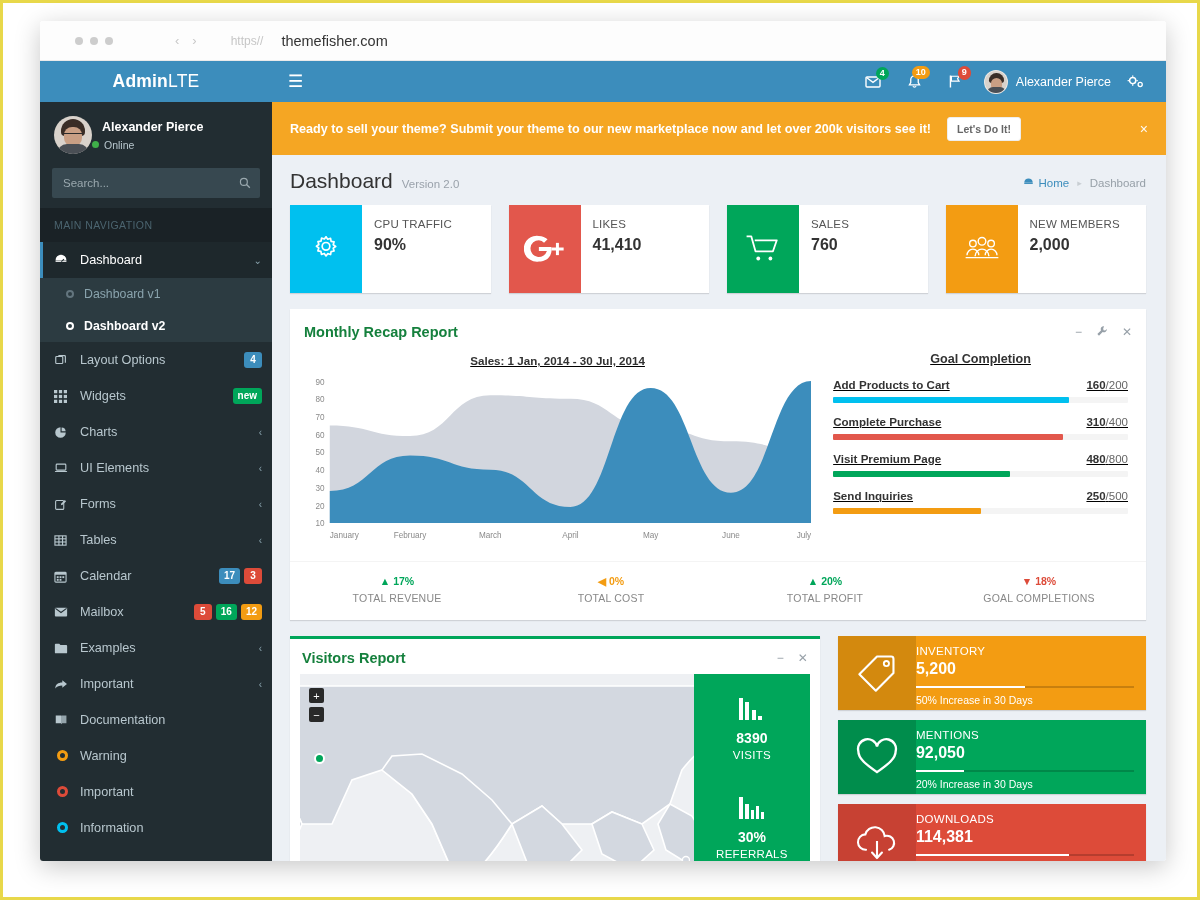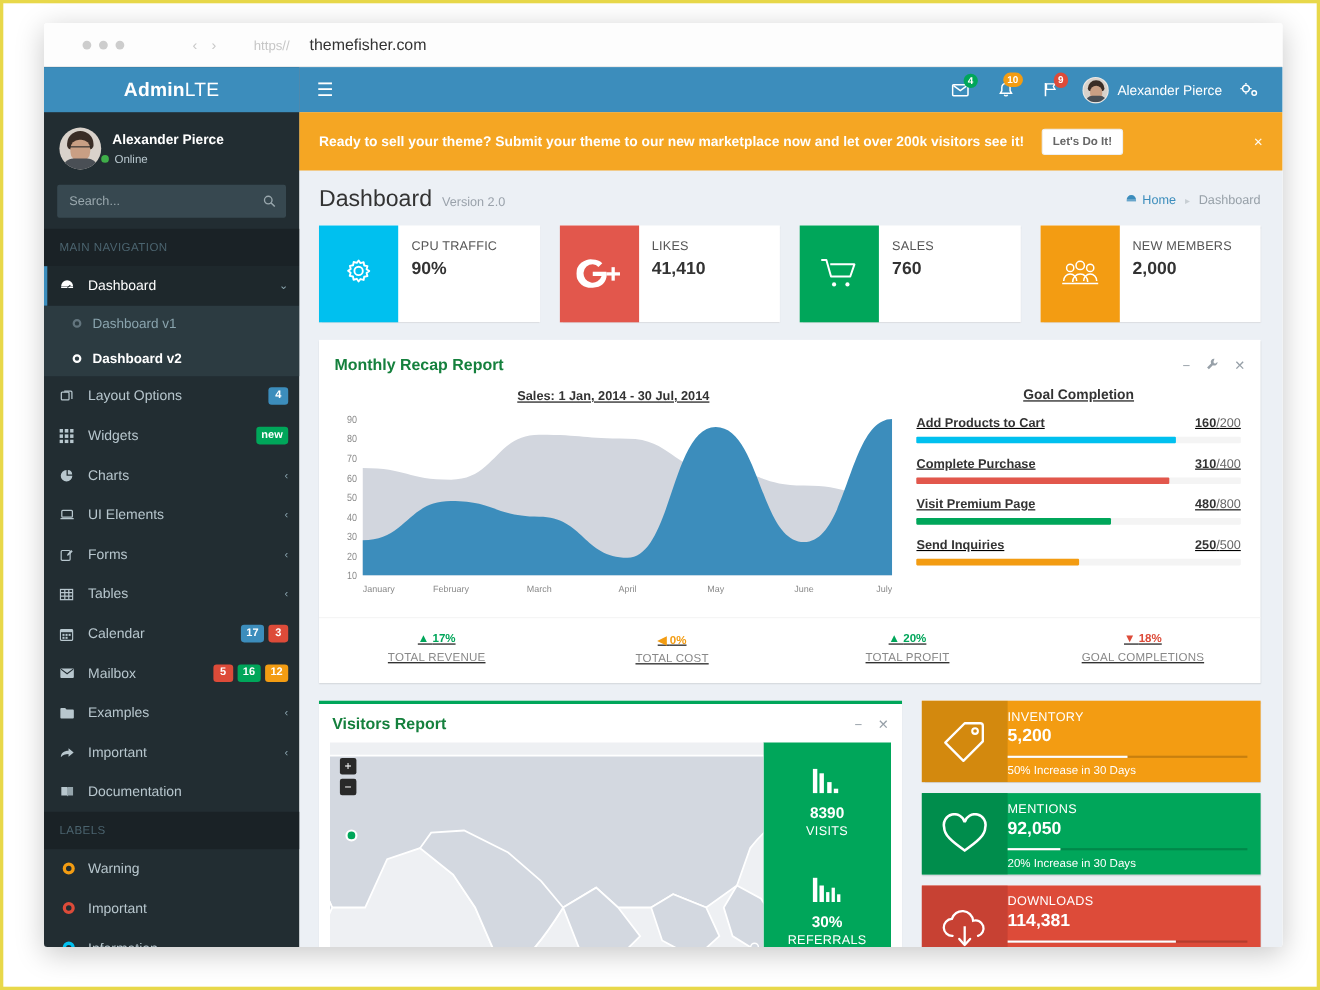--- a/index.html
+++ b/index.html
@@ -157,21 +157,21 @@
   .chart-head { text-align: center; font-size: 11.6px; font-weight: 700; color: #333; margin: 2px 0 10px 0; }
   .goal-col { flex: 1; padding: 0 4px 0 22px; }
   .goal-title { text-align: center; font-size: 12.6px; font-weight: 700; color: #333; margin-bottom: 12px; }
   .goal-row { margin-bottom: 12px; }
   .goal-top { display: flex; align-items: baseline; }
   .goal-label { font-size: 11.6px; color: #333; font-weight: 600; }
   .goal-num { margin-left: auto; font-size: 11.5px; color: #666; }
   .goal-num b { color: #333; }
   .goal-track { height: 6px; background: #f4f4f4; margin-top: 6px; border-radius: 1px; }
   .goal-fill { height: 6px; border-radius: 1px; }
-  .card-footer { display: flex; border-top: 1px solid #f4f4f4; padding: 13px 0 16px 0; text-decoration: underline; }
+  .card-footer { display: flex; border-top: 1px solid #f4f4f4; padding: 13px 0 16px 0; }
   .stat { flex: 1; text-align: center; }
   .stat .pct { font-size: 10.5px; font-weight: 700; }
   .stat .nm { font-size: 10.5px; color: #888; letter-spacing: .2px; margin-top: 5px; }
   
   .lower { display: flex; gap: 18px; margin: 16px 20px 0 18px; }
   .visitors { flex: 1.72; background: #fff; box-shadow: 0 1px 1px rgba(0,0,0,.12); border-top: 3px solid #00a65a; min-width:0; }
   .vbody { display: flex; padding: 0 10px 10px 10px; }
   .map-wrap { flex: 1; background: #f3f4f6; height: 200px; position: relative; overflow: hidden; }
   .map-zoom { position: absolute; left: 9px; top: 14px; display: flex; flex-direction: column; gap: 4px; z-index: 3; }
   .map-zoom div {
@@ -444,21 +444,20 @@
               <svg width="14" height="14" viewBox="0 0 16 14">
                     <path d="M2 1.8h5.2c1 0 1.8.6 1.8 1.4v8.8c0-.8-.8-1.3-1.8-1.3H2z" fill="#b8c7ce"></path>
                     <path d="M14.2 1.8H9.6c-1 0-1.6.6-1.6 1.4v8.8c0-.8.7-1.3 1.6-1.3h4.6z" fill="#94a4ab"></path>
                   </svg>
             </span>
             <span class="lbl">Documentation</span>
           </a>
         </li>
       </ul>
 
-      <div class="navheader labels-header">LABELS</div>
       <ul class="nav">
         <li>
           <a href="#">
             <span class="ico"><span class="circ" style="color:#f39c12"></span></span>
             <span class="lbl">Warning</span>
           </a>
         </li>
         <li>
           <a href="#">
             <span class="ico"><span class="circ" style="color:#dd4b39"></span></span>

